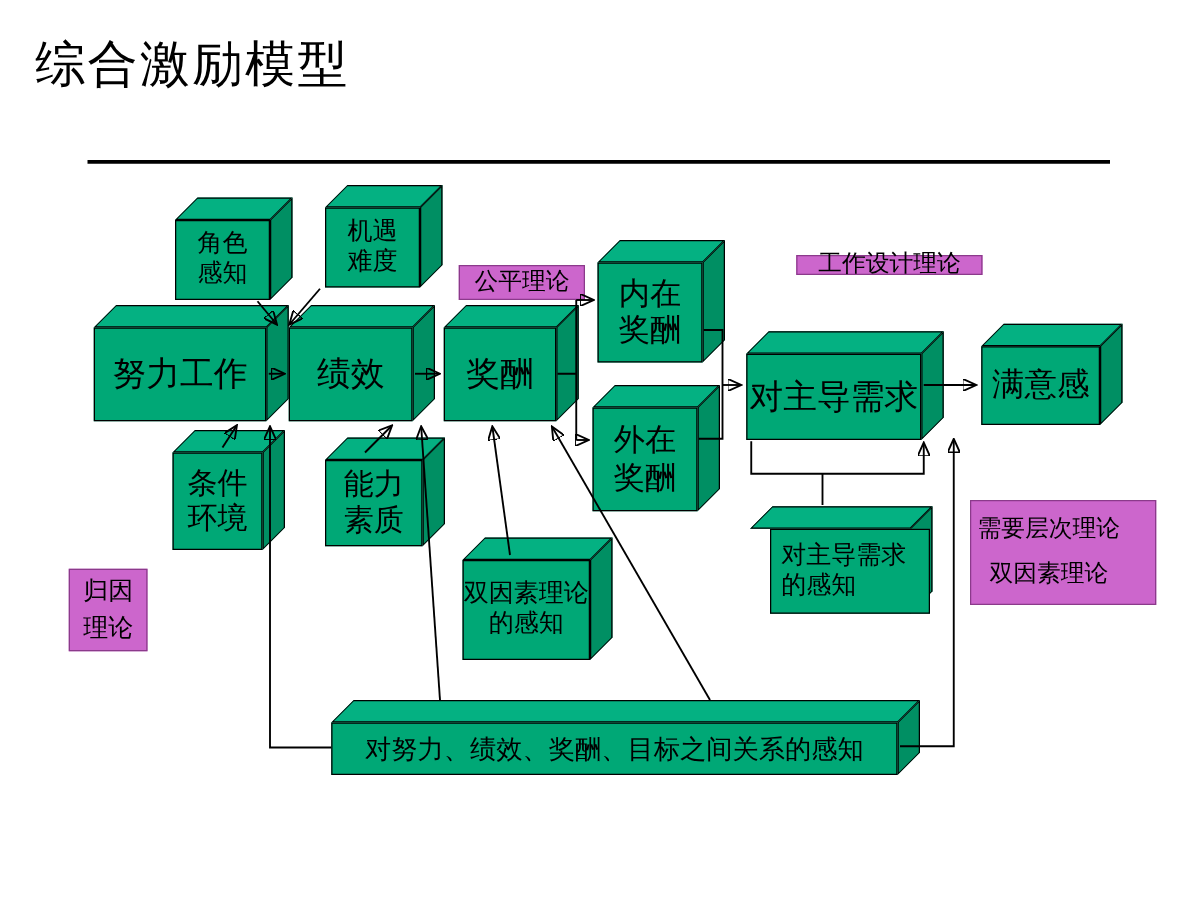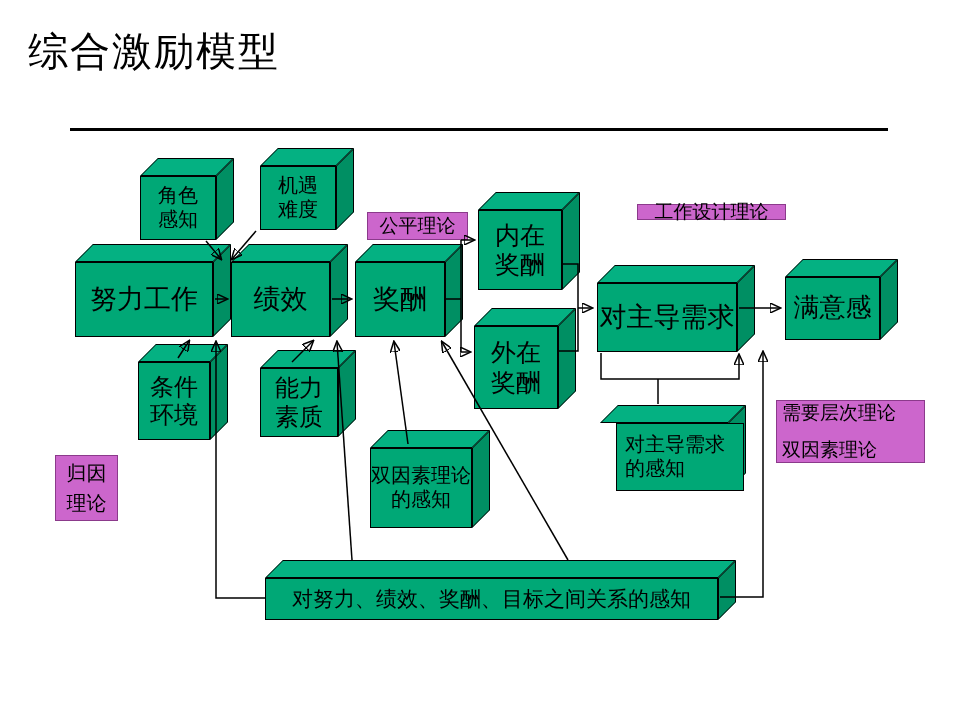--- a/index.html
+++ b/index.html
@@ -128,21 +128,21 @@
   <div class="box3d" style="left:265px;top:560px;--w:453px;--h:42px;--fs:21px;">
     <span class="topf"></span>
     <span class="sidef"></span>
     <span class="front">对努力、绩效、奖酬、目标之间关系的感知</span>
   </div>
 
   <div class="theory" style="left:367px;top:212px;width:101px;height:28px;">公平理论</div>
   <div class="theory" style="left:637px;top:204px;width:149px;height:16px;">工作设计理论</div>
   <div class="theory" style="left:55px;top:455px;width:63px;height:66px;font-size:20px;">归因
 理论</div>
-  <div class="theory leftalign" style="left:776px;top:400px;width:149px;height:63px;">需要层次理论
+  <div class="theory leftalign" style="left:776px;top:400px;width:149px;height:84px;text-align:center;">需要层次理论
 双因素理论</div>
 
   <svg class="arrows" width="960" height="720" viewBox="0 0 960 720">
     <defs>
       <marker id="ah" markerUnits="userSpaceOnUse" markerWidth="12" markerHeight="10" refX="10" refY="5" orient="auto">
         <path d="M0,0 L11,5 L0,10 Z" fill="#000" stroke="none"></path>
       </marker>
     </defs>
 
     <line x1="206" y1="241" x2="221" y2="259" marker-end="url(#ah)"></line>

